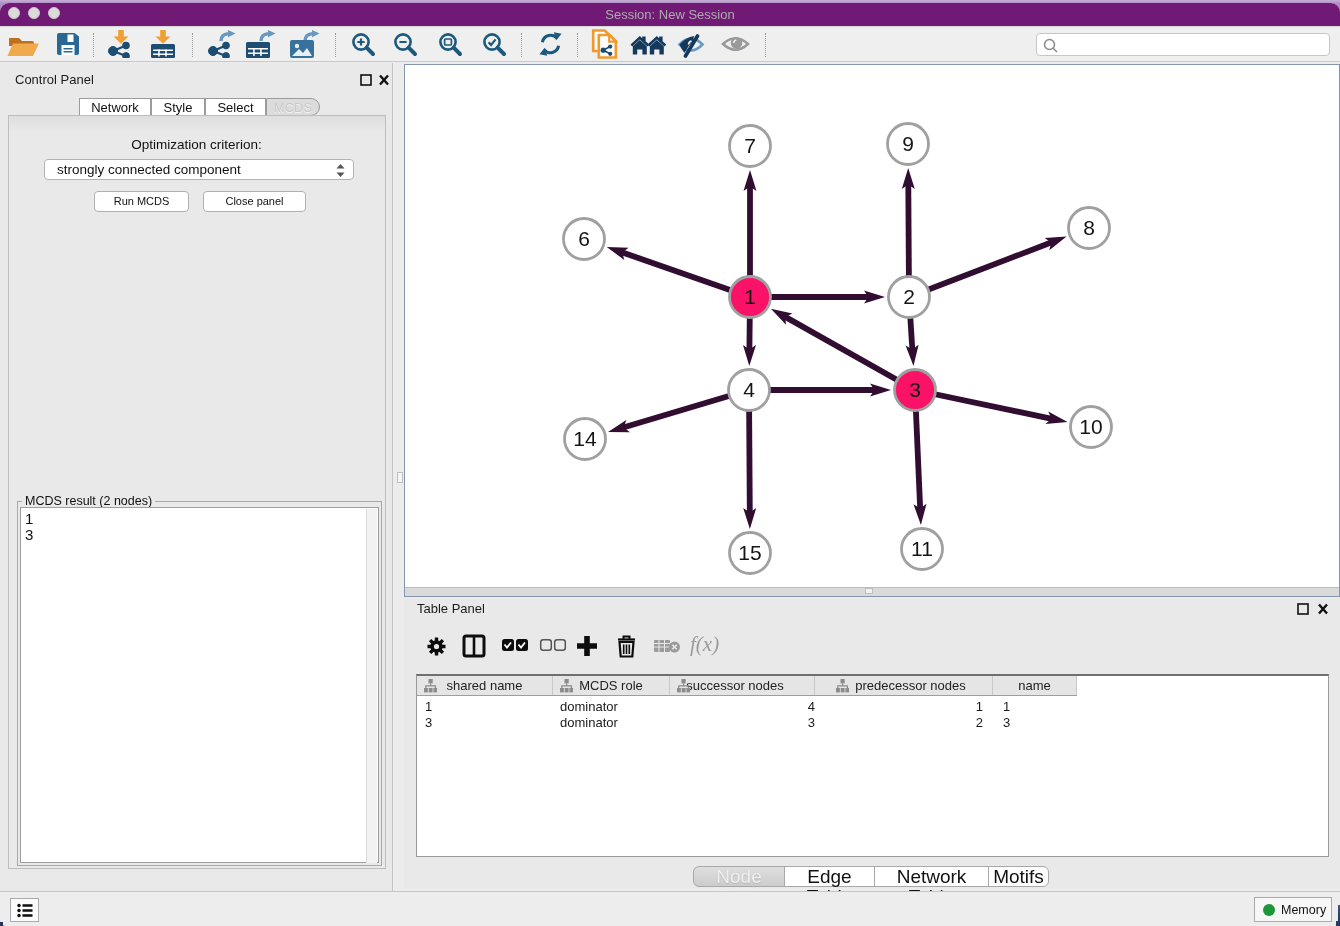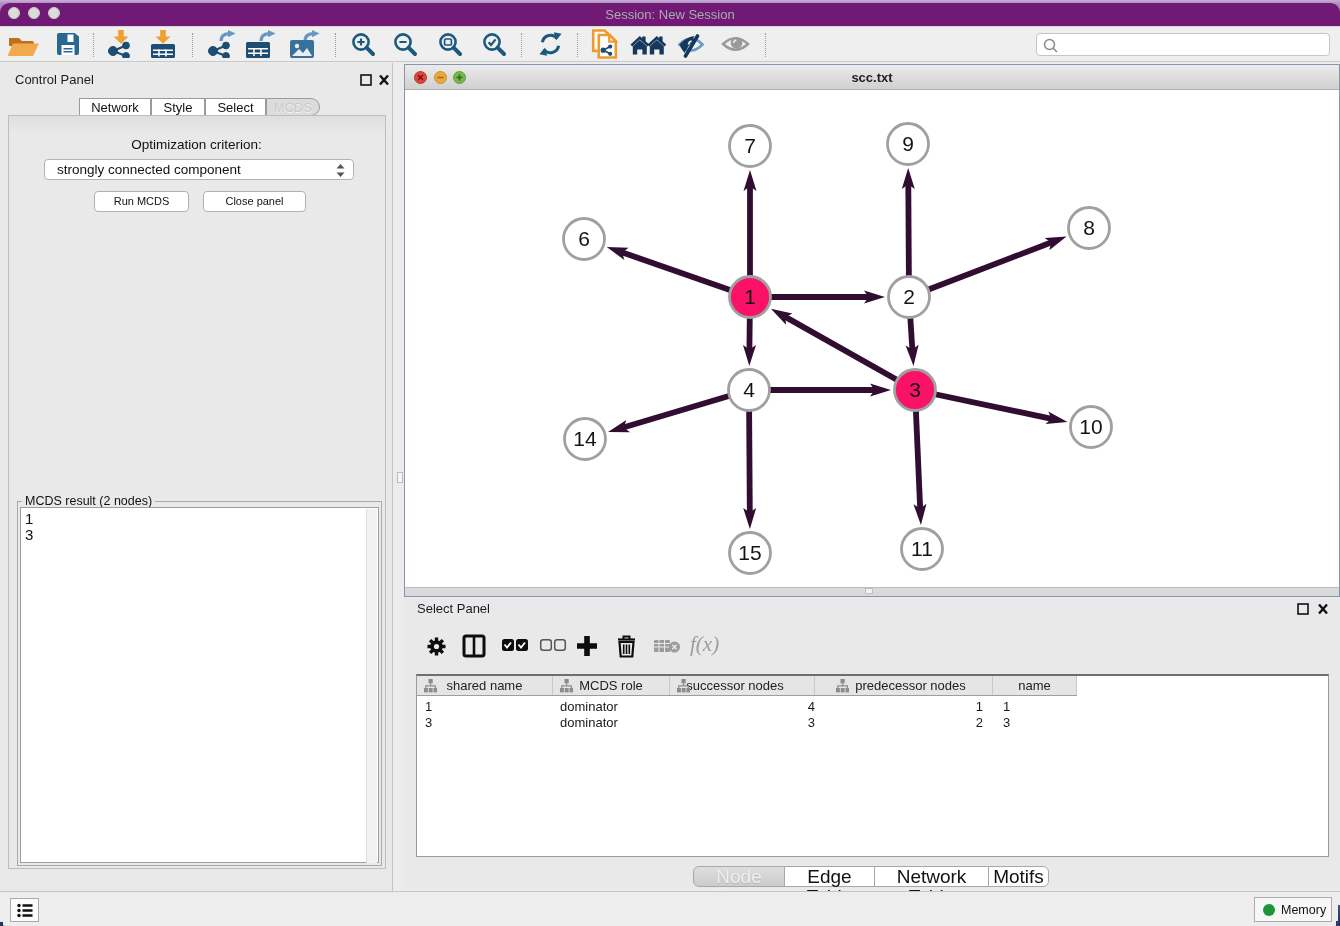--- a/index.html
+++ b/index.html
@@ -222,38 +222,20 @@
     <div style="position:absolute;left:22px;top:431px;background:#e9e9e9;padding:0 3px;font-size:12.5px;color:#111;">MCDS result (2 nodes)</div>
     <div style="position:absolute;left:20px;top:444px;width:359px;height:356px;background:#fff;border:1px solid #9e9e9e;">
       <div style="position:absolute;right:1px;top:1px;width:11px;height:354px;background:#f2f2f2;border-left:1px solid #dcdcdc;"></div>
       <div style="position:absolute;left:4px;top:3px;font-size:15px;color:#111;line-height:16px;">1<br>3</div>
     </div>
   </div>
 
   <div style="position:absolute;left:397px;top:469px;width:6px;height:11px;background:#f5f5f5;border:1px solid #bdbdbd;"></div>
 
   <div class="netwin">
-    <div class="nettb">
-      <div class="nettitle">scc.txt</div>
-      <div class="light" style="left:9px;background:#e0443e;border:1px solid #ad3a34;">
-        <svg width="11" height="11" style="position:absolute;left:0;top:0;">
-            <path d="M3 3 L8 8 M8 3 L3 8" stroke="#7c100c" stroke-width="1.4"></path>
-          </svg>
-      </div>
-      <div class="light" style="left:28.5px;background:#e9a73e;border:1px solid #c7912d;">
-        <svg width="11" height="11" style="position:absolute;left:0;top:0;">
-            <path d="M2.5 5.5 H8.5" stroke="#9a6a12" stroke-width="1.6"></path>
-          </svg>
-      </div>
-      <div class="light" style="left:48px;background:#76b94c;border:1px solid #5ba135;">
-        <svg width="11" height="11" style="position:absolute;left:0;top:0;">
-            <path d="M5.5 2.5 V8.5 M2.5 5.5 H8.5" stroke="#2e6b12" stroke-width="1.6"></path>
-          </svg>
-      </div>
-    </div>
     <div style="position:absolute;left:0;top:25px;width:934px;height:497px;background:#fff;overflow:hidden;">
       <svg width="934" height="497" viewBox="0 0 934 497" font-family="Liberation Sans,sans-serif">
 <g stroke="#310d31" stroke-width="5.8">
 <line x1="345" y1="207" x2="345.0" y2="96.0"></line>
 <line x1="345" y1="207" x2="216.8" y2="162.2"></line>
 <line x1="345" y1="207" x2="464.0" y2="207.0"></line>
 <line x1="345" y1="207" x2="344.4" y2="260.0"></line>
 <line x1="504" y1="207" x2="503.3" y2="94.0"></line>
 <line x1="504" y1="207" x2="646.7" y2="152.3"></line>
 <line x1="504" y1="207" x2="507.4" y2="260.1"></line>
@@ -305,21 +287,21 @@
 <text x="345" y="470">15</text>
 <text x="517" y="466">11</text>
 </g>
       </svg>
     </div>
     <div class="netbot"></div>
     <div style="position:absolute;left:460px;bottom:2px;width:8px;height:6px;background:#f2f2f2;border:1px solid #c0c0c0;"></div>
   </div>
 
   <div class="tpanel">
-    <div class="ptitle" style="position:absolute;left:13px;top:3px;">Select Panel</div>
+    <div class="ptitle" style="position:absolute;left:13px;top:3px;">Table Panel</div>
     <svg style="position:absolute;left:893px;top:5px;" width="32" height="12">
       <rect x="1" y="1" width="10" height="10" stroke="#111" stroke-width="1.6" fill="none"></rect>
       <path d="M22 1.5 L30 10.5 M30 1.5 L22 10.5" stroke="#111" stroke-width="2.4"></path>
     </svg>
 
     <svg class="titem" style="left:21px;top:37px;" width="23" height="23">
       <g fill="#0d0d0d">
           <circle cx="11.5" cy="11.5" r="6.2"></circle>
       <g stroke="#0d0d0d" stroke-width="3.4">
         <path d="M11.5 2.5 v4 M11.5 16.5 v4 M2.5 11.5 h4 M16.5 11.5 h4"></path>

